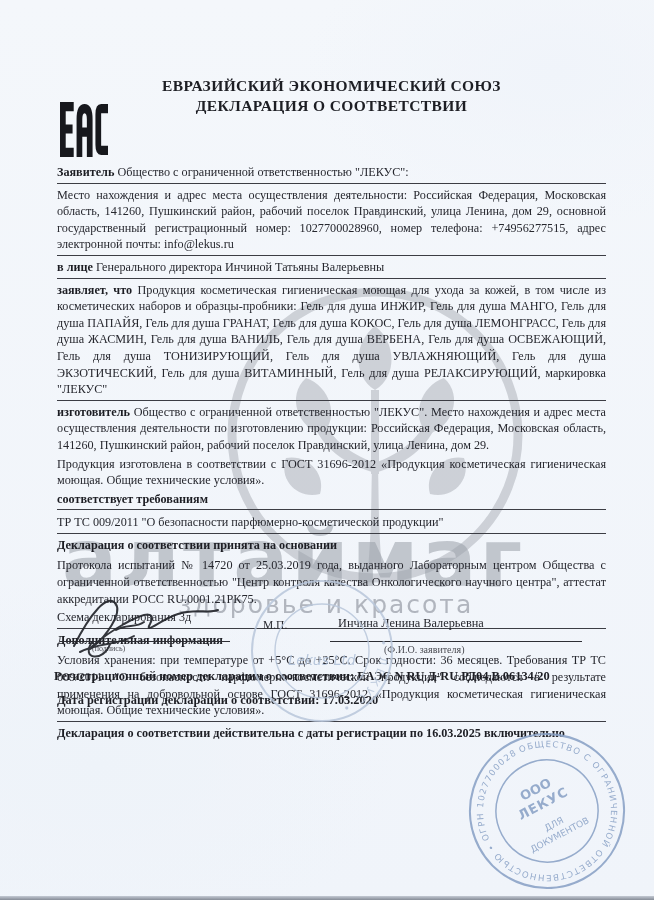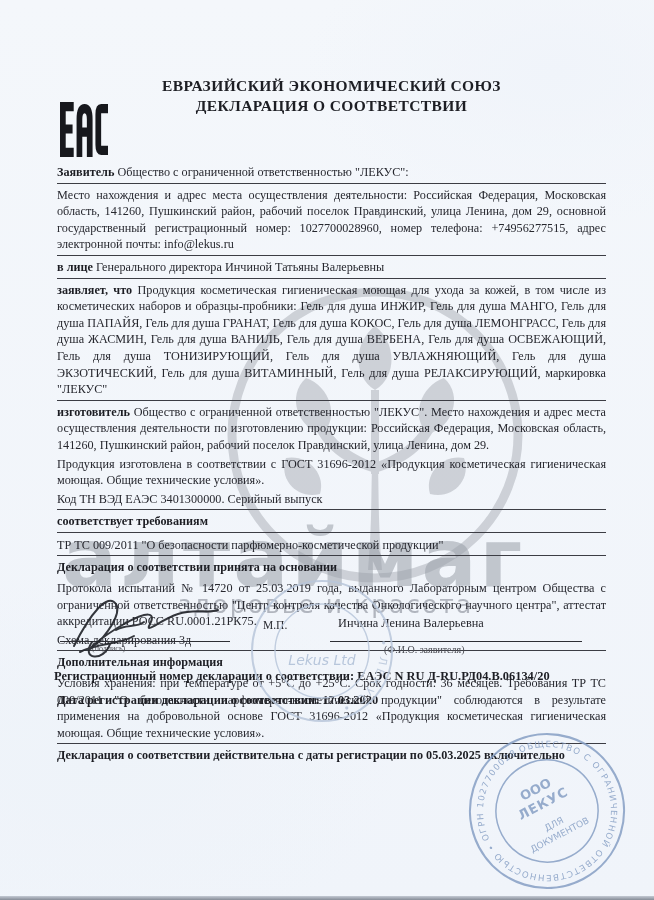--- a/index.html
+++ b/index.html
@@ -104,37 +104,36 @@
     <p class="sec rule j"><span>Место нахождения и адрес места осуществления деятельности: Российская Федерация, Московская область, 141260, Пушкинский район, рабочий поселок Правдинский, улица Ленина, дом 29, основной государственный регистрационный номер: 1027700028960, номер телефона: +74956277515, адрес электронной почты: info@lekus.ru</span></p>
 
     <p class="sec rule"><b>в лице</b> <span>Генерального директора Инчиной Татьяны Валерьевны</span></p>
 
     <p class="sec rule j"><b>заявляет, что</b> <span>Продукция косметическая гигиеническая моющая для ухода за кожей, в том числе из косметических наборов и образцы-пробники: Гель для душа ИНЖИР, Гель для душа МАНГО, Гель для душа ПАПАЙЯ, Гель для душа ГРАНАТ, Гель для душа КОКОС, Гель для душа ЛЕМОНГРАСС, Гель для душа ЖАСМИН, Гель для душа ВАНИЛЬ, Гель для душа ВЕРБЕНА, Гель для душа ОСВЕЖАЮЩИЙ, Гель для душа ТОНИЗИРУЮЩИЙ, Гель для душа УВЛАЖНЯЮЩИЙ, Гель для душа ЭКЗОТИЧЕСКИЙ, Гель для душа ВИТАМИННЫЙ, Гель для душа РЕЛАКСИРУЮЩИЙ, маркировка "ЛЕКУС"</span></p>
 
     <p class="sec j sp2"><b>изготовитель</b> <span>Общество с ограниченной ответственностью "ЛЕКУС". Место нахождения и адрес места осуществления деятельности по изготовлению продукции: Российская Федерация, Московская область, 141260, Пушкинский район, рабочий поселок Правдинский, улица Ленина, дом 29.</span></p>
 
     <p class="sec j"><span>Продукция изготовлена в соответствии с ГОСТ 31696-2012 «Продукция косметическая гигиеническая моющая. Общие технические условия».</span></p>
 
-    <p class="sec rule"><span>Код ТН ВЭД ЕАЭС 3401300000. Серийный выпуск</span></p>
 
     <p class="sec rule"><b>соответствует требованиям</b></p>
 
     <p class="sec rule sp4"><span>ТР ТС 009/2011 "О безопасности парфюмерно-косметической продукции"</span></p>
 
     <p class="sec sp2"><b>Декларация о соответствии принята на основании</b></p>
 
     <p class="sec j sp2"><span>Протокола испытаний № 14720  от 25.03.2019 года, выданного Лабораторным центром Общества с ограниченной ответственностью "Центр контроля качества Онкологического научного центра", аттестат аккредитации РОСС RU.0001.21РК75.</span></p>
 
     <p class="sec rule"><span>Схема декларирования 3д</span></p>
 
     <p class="sec"><b>Дополнительная информация</b></p>
 
     <p class="sec rule j sp2"><span>Условия хранения: при температуре от +5°С до +25°С. Срок годности: 36 месяцев.  Требования ТР ТС 009/2011 "О безопасности парфюмерно-косметической продукции" соблюдаются в результате применения на добровольной основе ГОСТ 31696-2012 «Продукция косметическая гигиеническая моющая. Общие технические условия».</span></p>
 
-    <p class="sec"><b>Декларация о соответствии  действительна с даты регистрации по 05.03.2025 включительно</b></p>
+    <p class="sec"><b>Декларация о соответствии  действительна с даты регистрации по 16.03.2025 включительно</b></p>
   </div>
 
   <div class="abs sigink">
     <svg width="190" height="85" viewBox="0 0 190 85">
       <g stroke="#24262c" stroke-width="2" fill="none" opacity="0.92" stroke-linecap="round">
         <path d="M18,62 C34,30 52,8 60,20 C66,30 50,52 38,62 C26,72 40,56 68,40 C92,27 100,28 94,40 C88,51 104,36 122,30 C140,24 152,30 162,26"></path>
         <path d="M24,68 C44,58 60,62 78,52"></path>
         <path d="M36,58 C24,76 48,78 54,60"></path>
         <path d="M60,46 C70,40 80,44 88,38"></path>
       </g>

